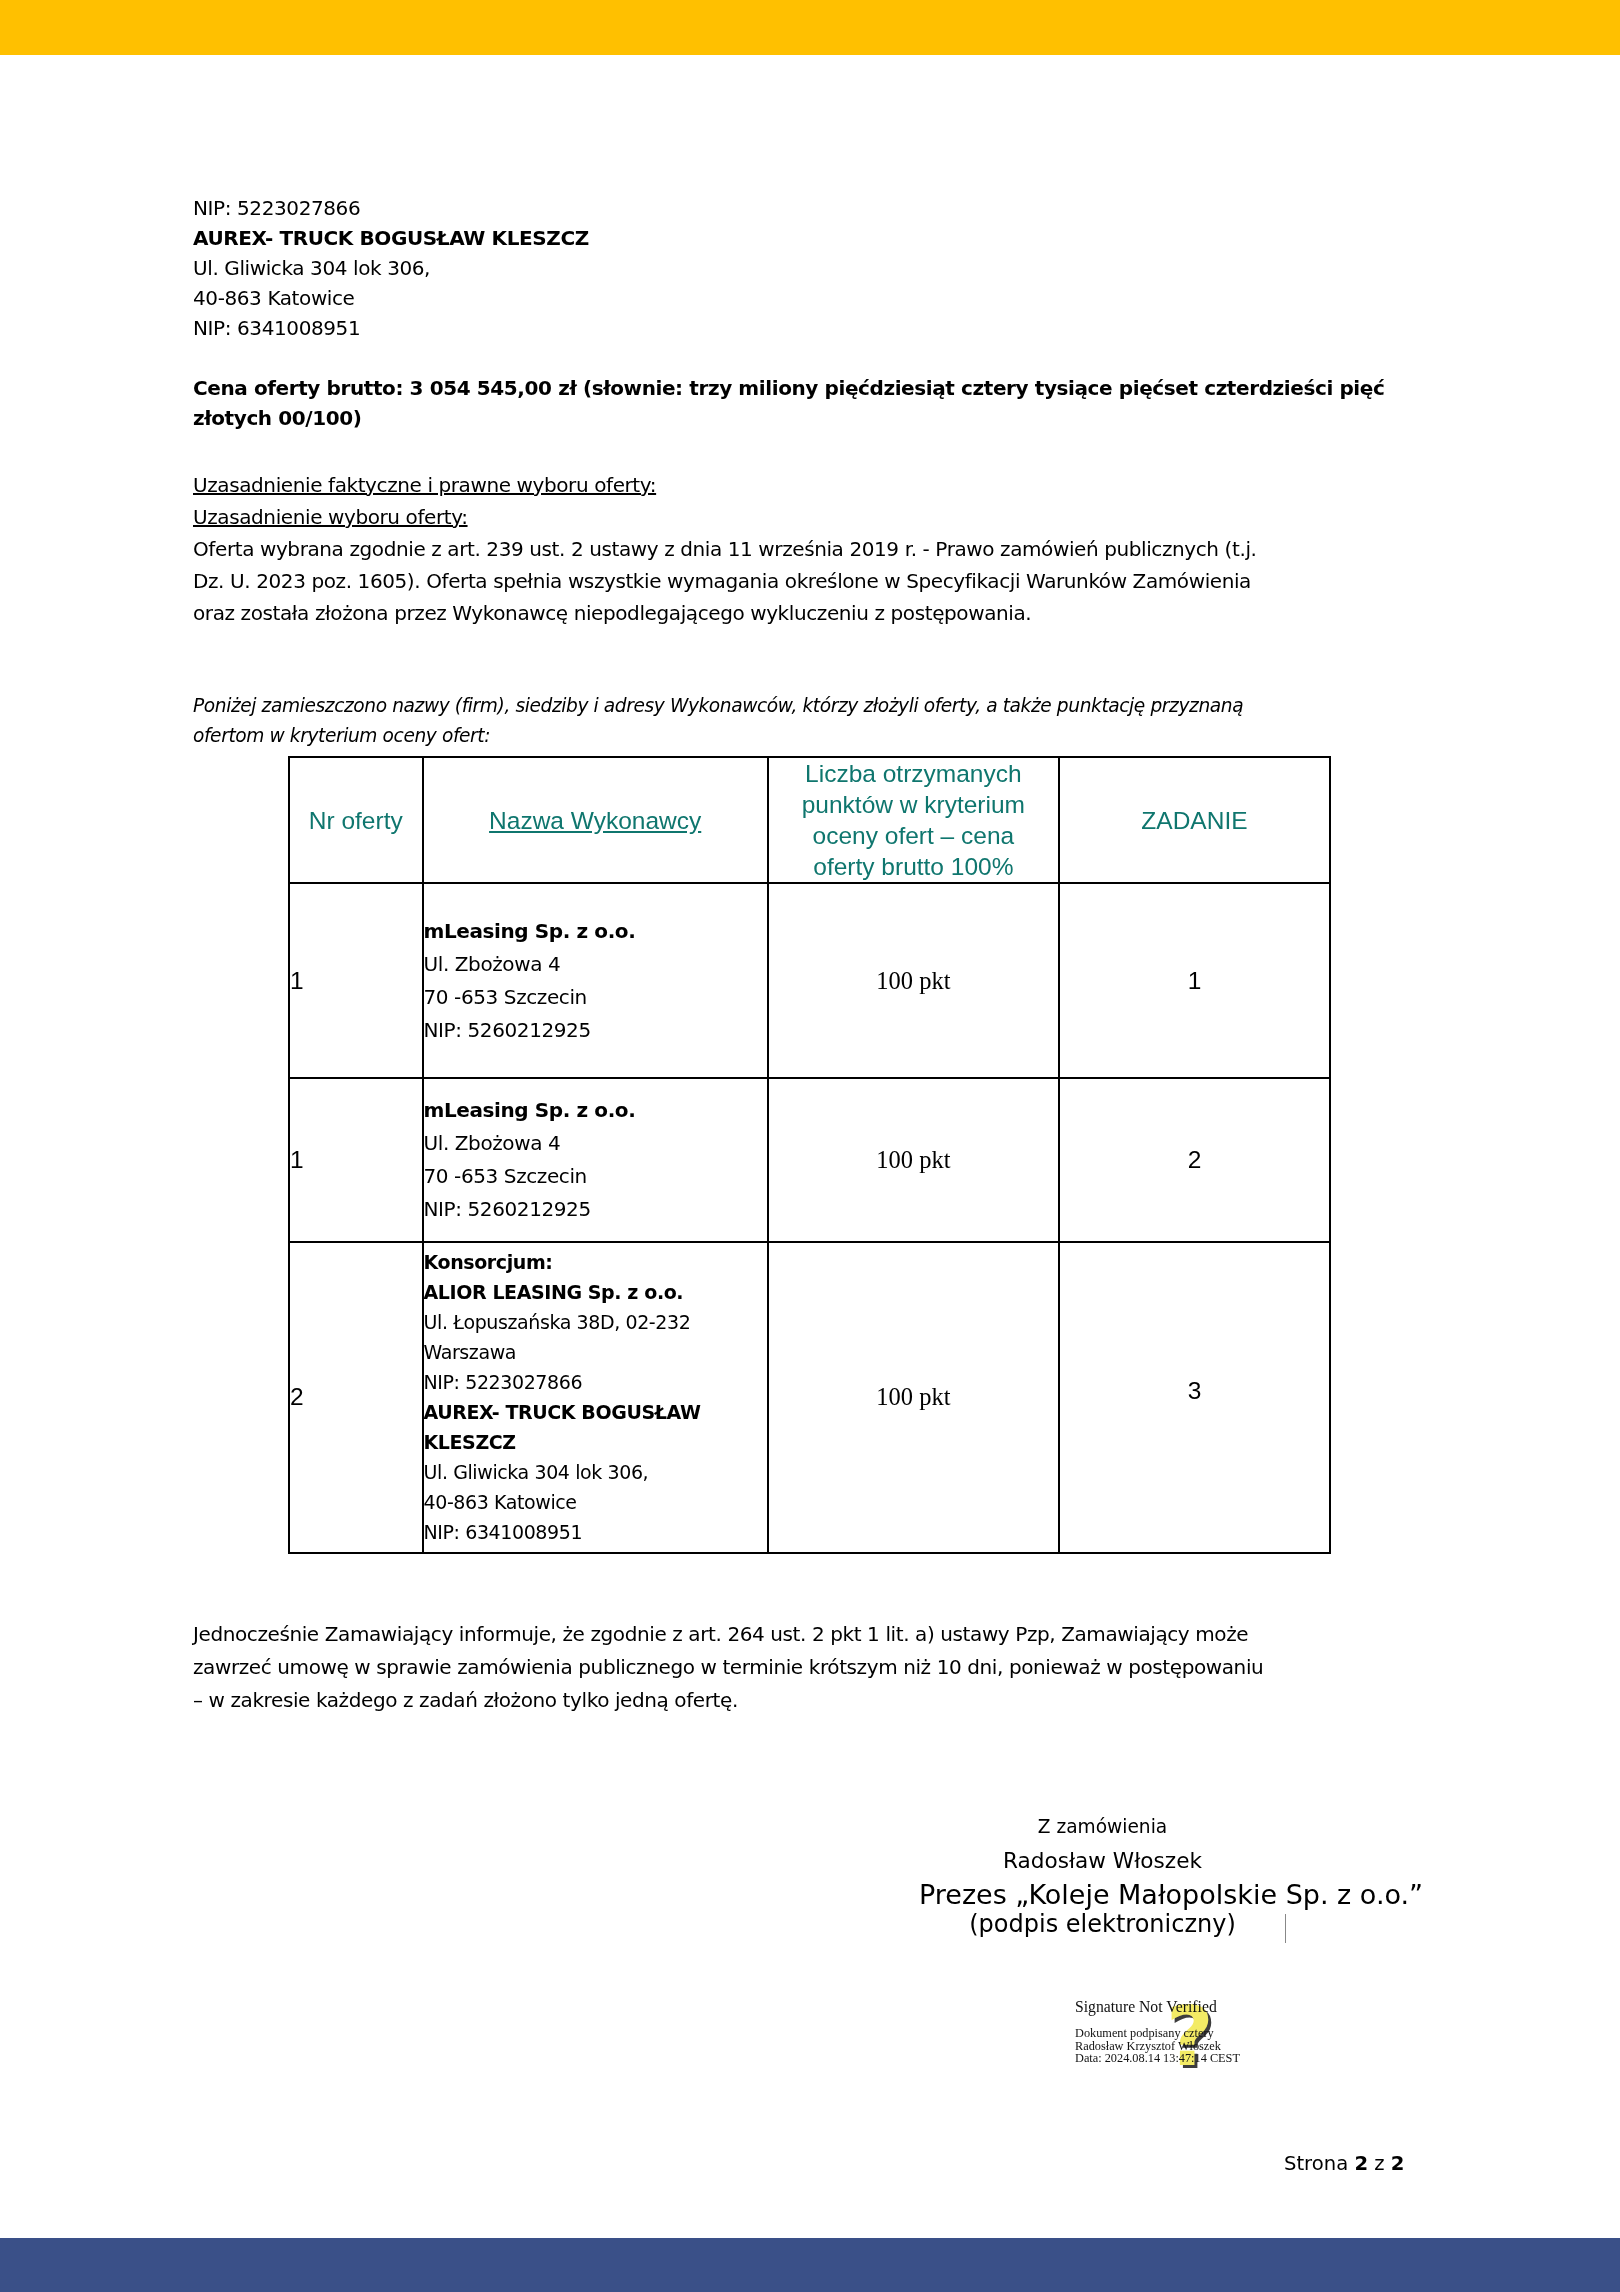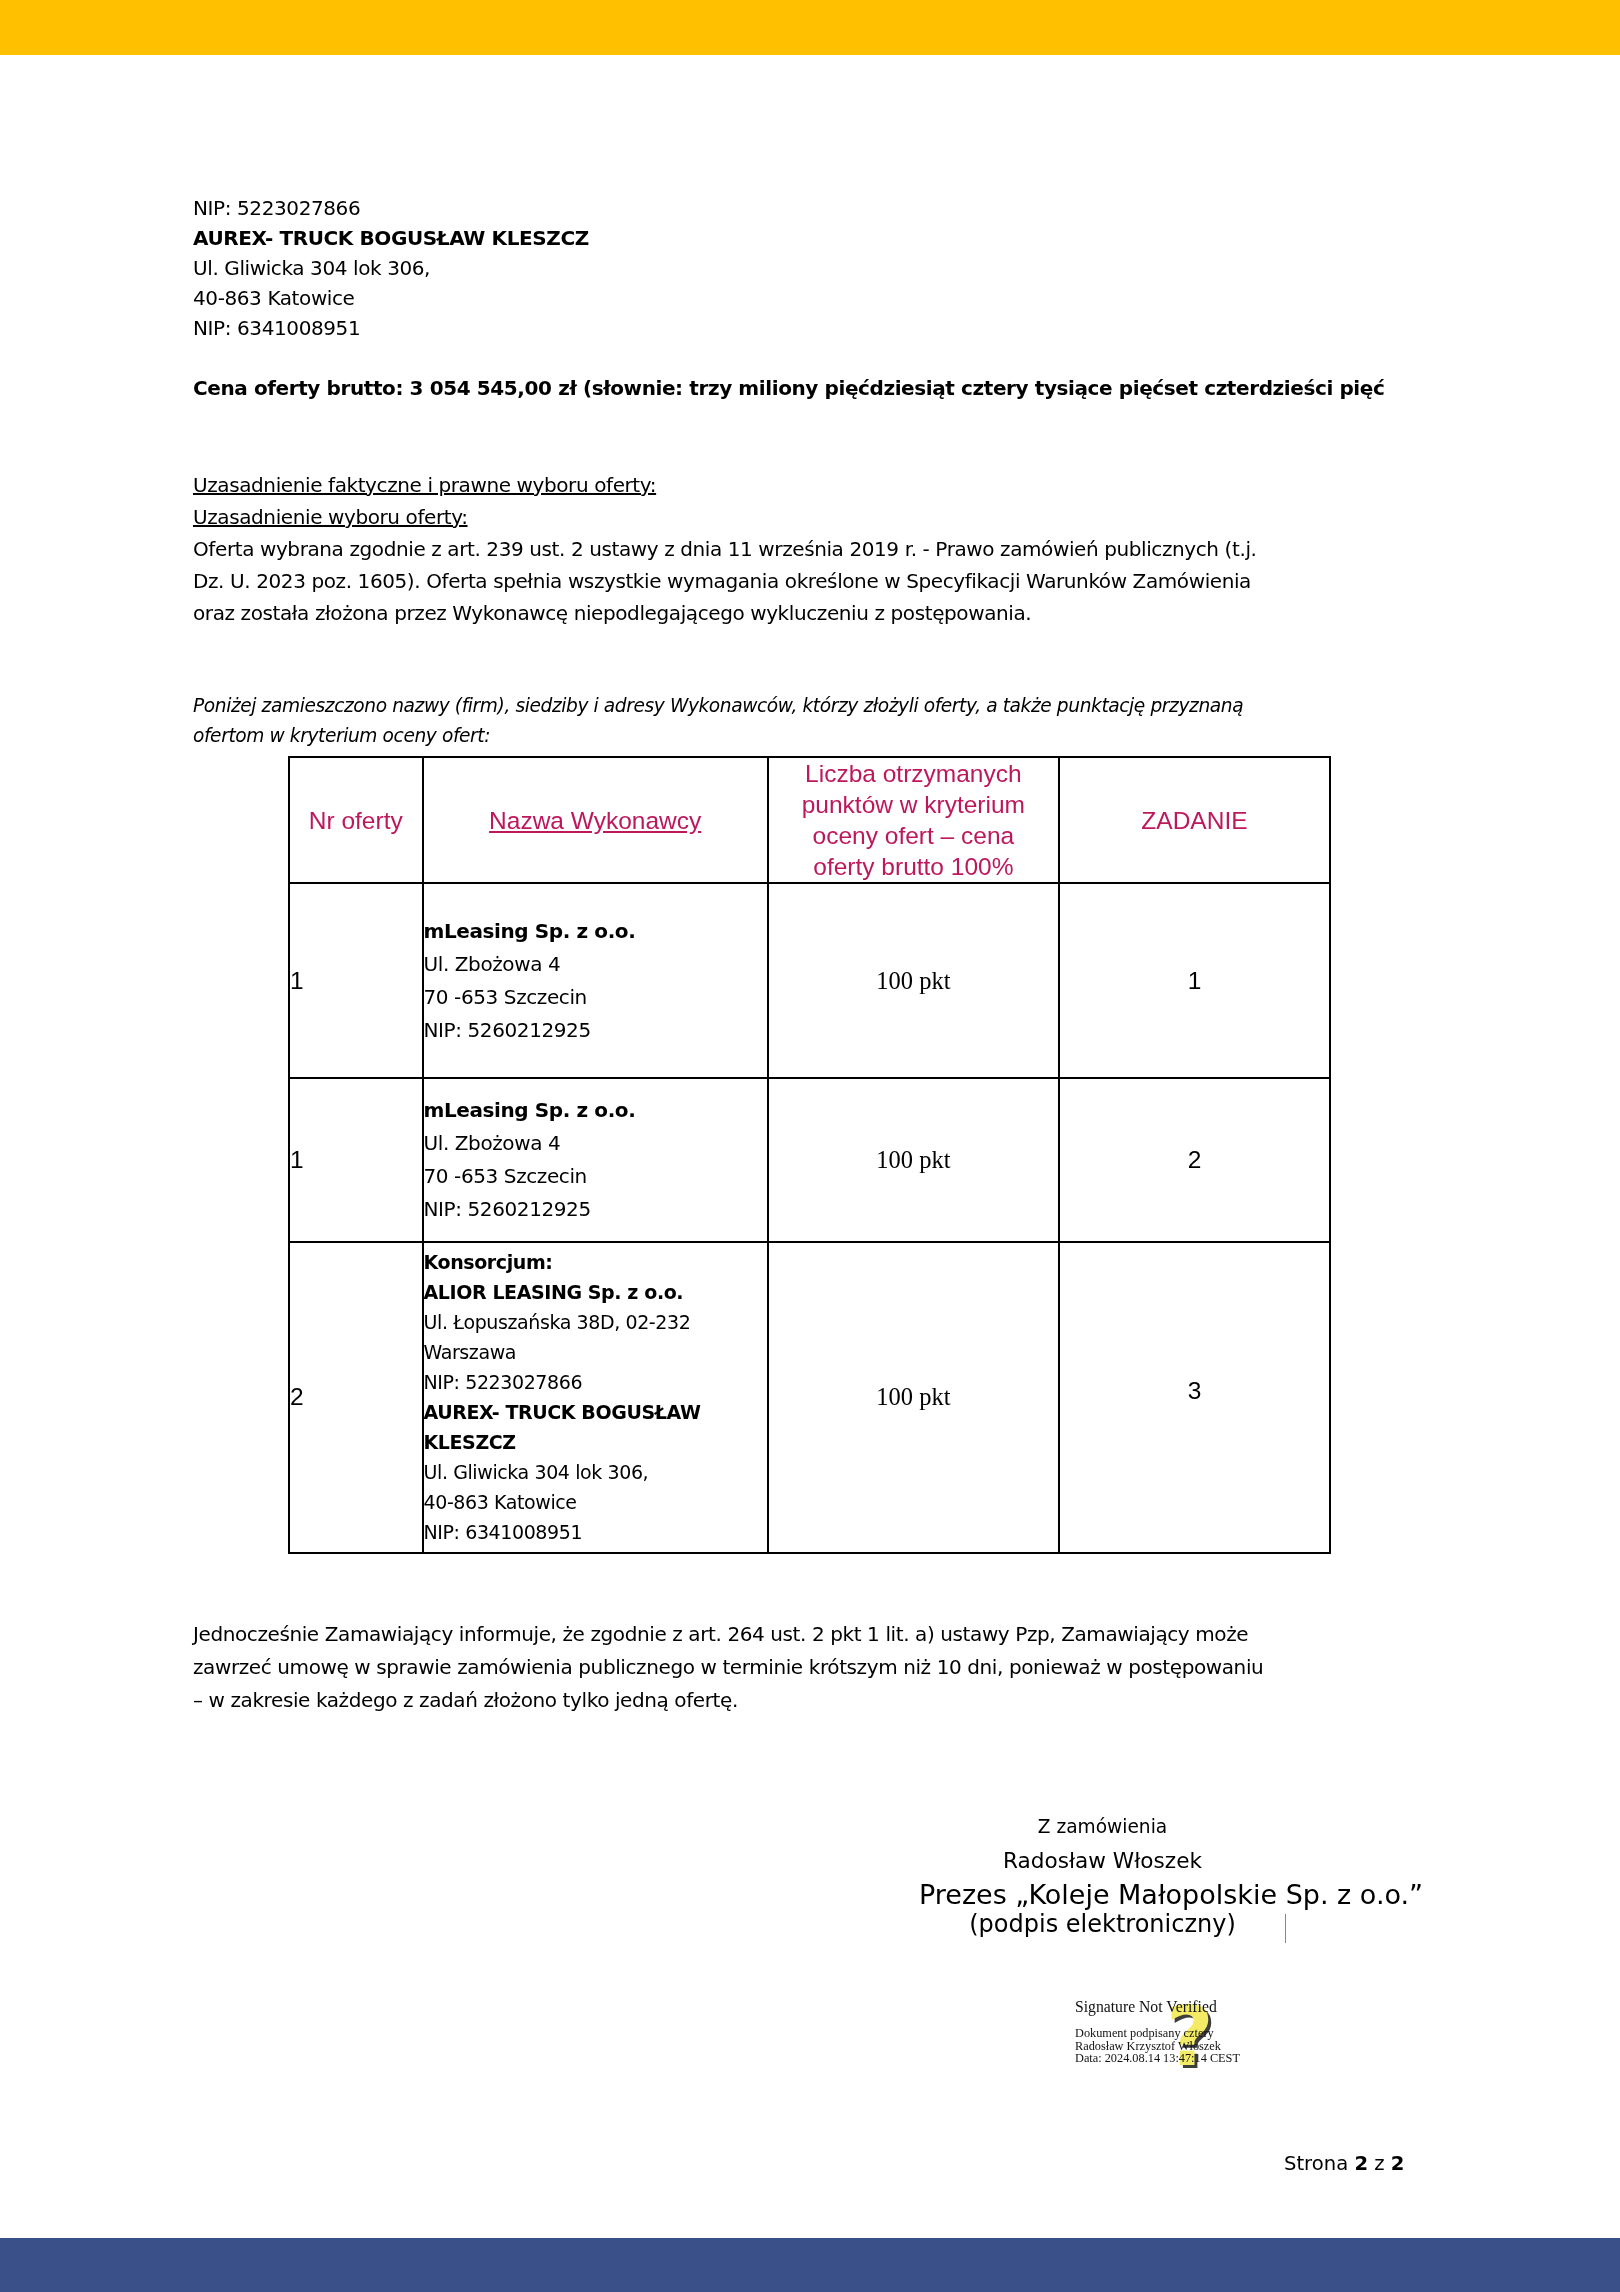--- a/index.html
+++ b/index.html
@@ -22,21 +22,21 @@
 
   table.offers {
     position: absolute; left: 288px; top: 756px; border-collapse: collapse;
     width: 1043px; table-layout: fixed;
   }
   table.offers td, table.offers th {
     border: 2px solid #000; padding: 0; vertical-align: middle;
   }
   table.offers th {
     font-family: "Liberation Sans", sans-serif; font-weight: normal; font-size: 24.5px;
-    line-height: 31px; text-align: center; color: #be185d; height: 124px;
+    line-height: 31px; text-align: center; color: #0f766e; height: 124px;
   }
   .col-nr { width: 133px; }
   .col-name { width: 344px; }
   .col-pts { width: 290px; }
   .col-zad { width: 270px; }
   td.nr { font-family: "Liberation Sans", sans-serif; font-size: 24.5px; padding-left: 13.7px; padding-top: 19.6px; text-align:left; }
   td.name { font-family: "DejaVu Sans", sans-serif; font-size: 20px; line-height: 33px; padding-left: 14.7px; letter-spacing: -0.4px; }
   td.name .line { display: block; white-space: nowrap; }
   td.pts { font-family: Liberation Serif, serif; font-size: 24.5px; text-align: center; padding-top: 23.5px; }
   td.zad { font-family: "Liberation Sans", sans-serif; font-size: 24.5px; text-align: center; padding-bottom: 19.6px; }
@@ -74,20 +74,21 @@
 <div class="p" id="addr-block">
     <span class="line">NIP: 5223027866</span>
     <span class="line bold">AUREX- TRUCK BOGUSŁAW KLESZCZ</span>
     <span class="line">Ul. Gliwicka 304 lok 306,</span>
     <span class="line">40-863 Katowice</span>
     <span class="line">NIP: 6341008951</span>
   </div>
 
 <div class="p" id="price-block">
   <span class="line">Cena oferty brutto:  3 054 545,00 zł (słownie: trzy miliony pięćdziesiąt cztery tysiące pięćset czterdzieści pięć</span>
+  <span class="line">złotych 00/100)</span>
 </div>
 
 <div class="p" id="justif-block">
   <span class="line u">Uzasadnienie faktyczne i prawne wyboru oferty:</span>
   <span class="line u">Uzasadnienie wyboru oferty:</span>
   <span class="line">Oferta wybrana zgodnie z art. 239 ust. 2 ustawy z dnia 11 września 2019 r. - Prawo zamówień publicznych (t.j.</span>
   <span class="line">Dz. U. 2023 poz. 1605). Oferta spełnia wszystkie wymagania określone w Specyfikacji Warunków Zamówienia</span>
   <span class="line">oraz została złożona przez Wykonawcę niepodlegającego wykluczeniu  z postępowania.</span>
 </div>
 

